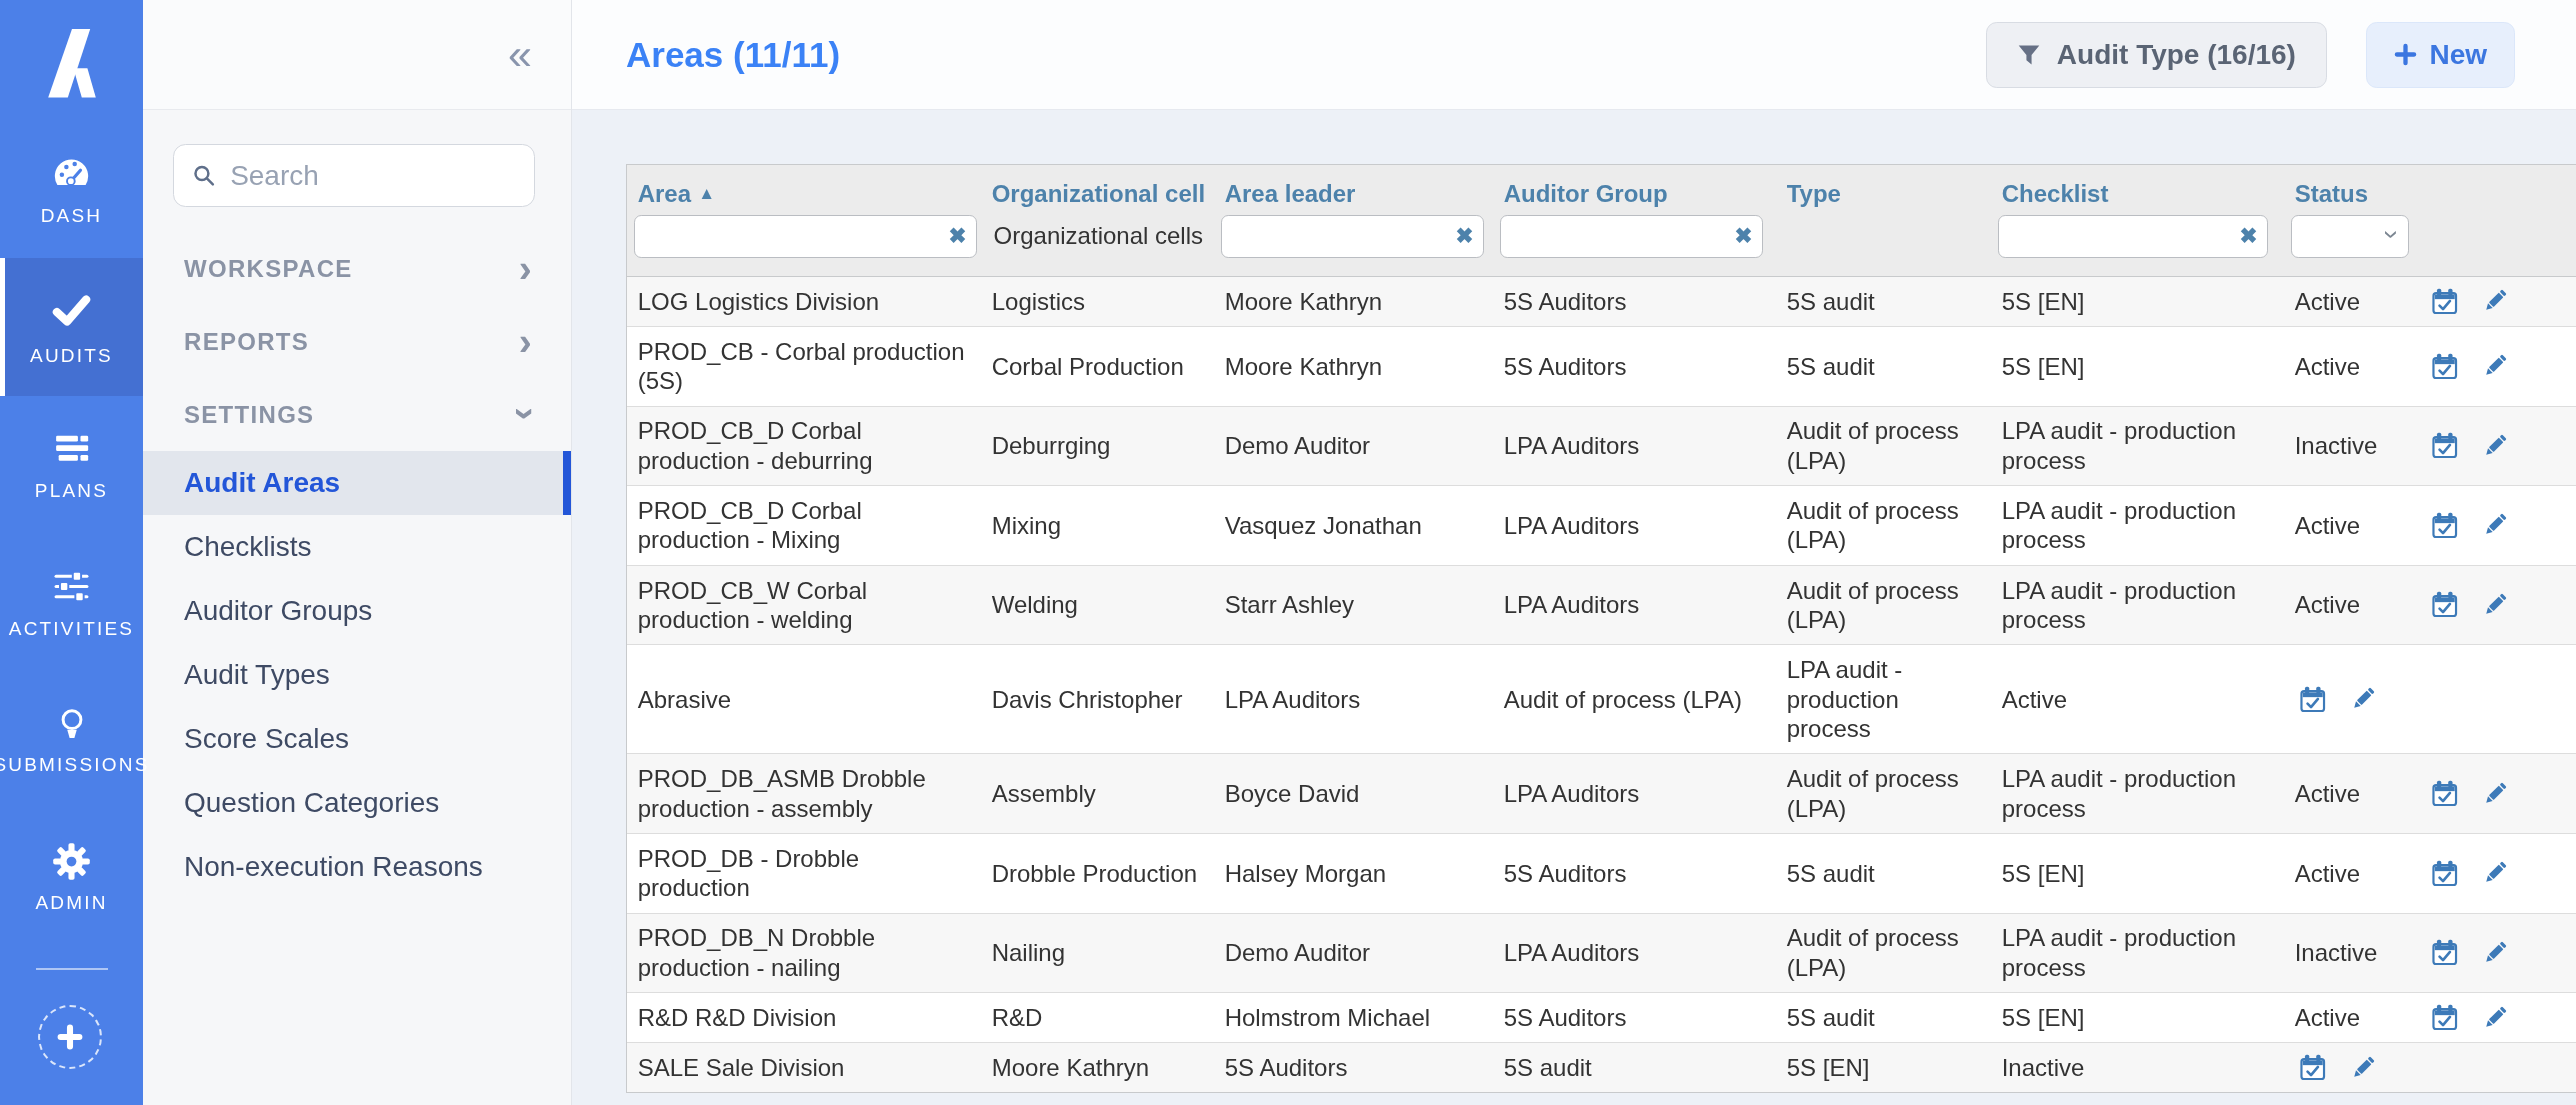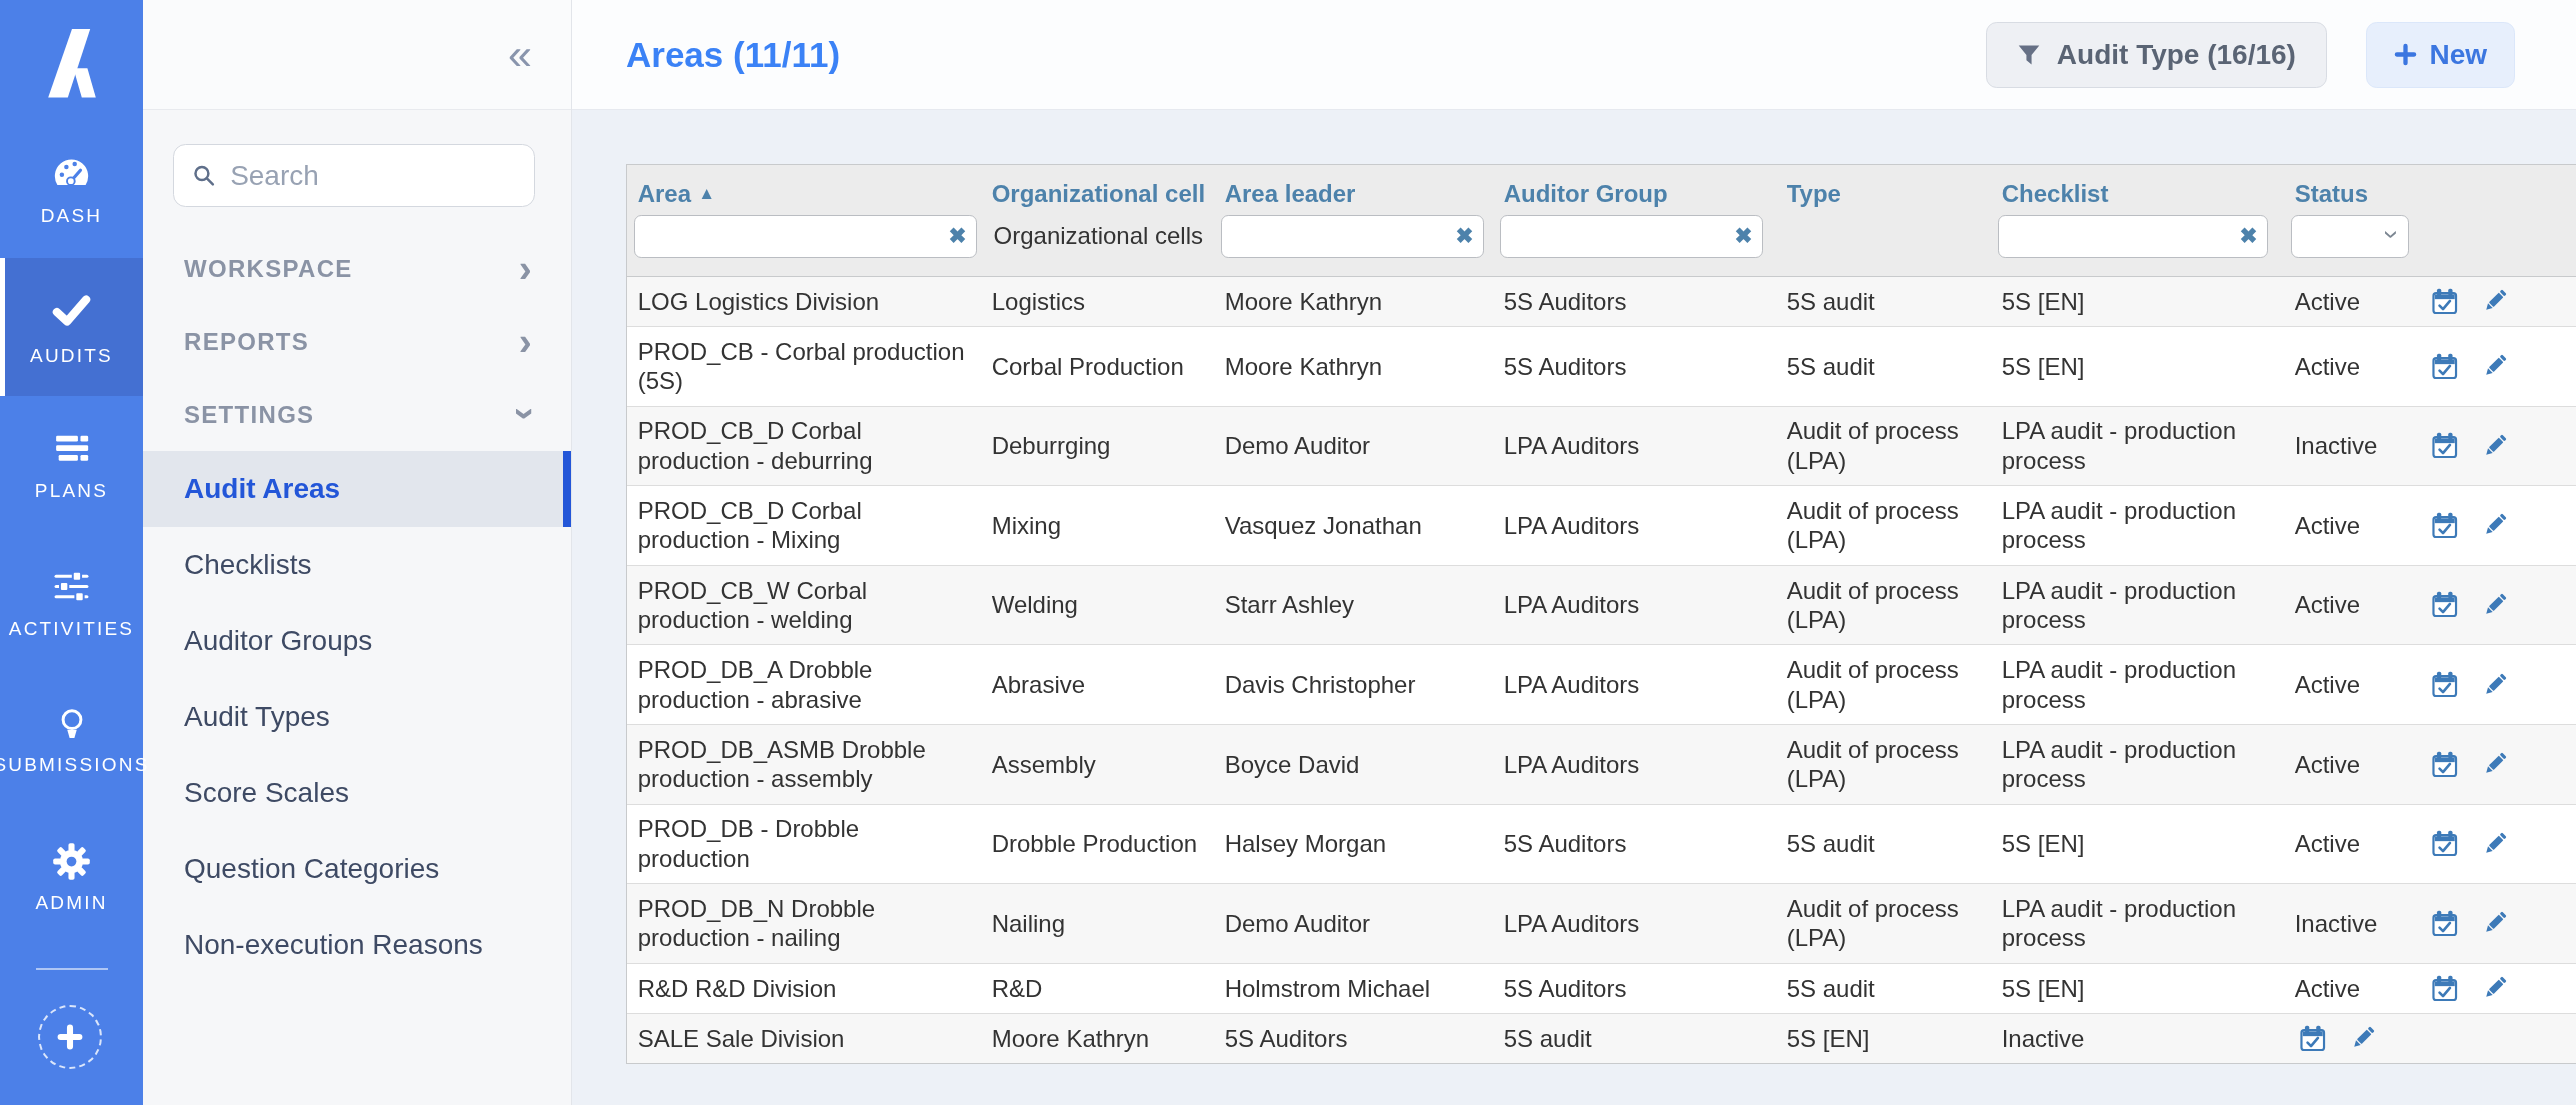--- a/index.html
+++ b/index.html
@@ -33,21 +33,21 @@
   .logo-spacer{flex:1;}
   .collapse-glyph{font-size:43px;color:#8995ad;line-height:1;cursor:pointer;}
   .search-box{margin:34px 36px 0 30px;height:63px;background:#fff;border:1.8px solid #d4d8df;border-radius:12.5px;display:flex;align-items:center;padding:0 18px;gap:14.3px;}
   .search-box input{border:none;outline:none;background:transparent;font-size:28px;color:#333;width:100%;font-family:"Liberation Sans",sans-serif;}
   .search-box input::placeholder{color:#98a2b3;}
   .menu{margin-top:25px;}
   .menu-section{height:73px;display:flex;align-items:center;padding:0 38px 0 41px;color:#8a93a5;font-size:24px;font-weight:700;letter-spacing:1.3px;cursor:pointer;}
   .menu-section .spacer{flex:1;}
   .chev{font-size:39px;color:#8a93a5;line-height:1;display:inline-block;}
   .chev.down{transform:rotate(90deg);}
-  .menu-item{height:76px;display:flex;align-items:center;padding-left:41px;font-size:28px;color:#3e4a64;cursor:pointer;}
+  .menu-item{height:64px;display:flex;align-items:center;padding-left:41px;font-size:28px;color:#3e4a64;cursor:pointer;}
   .menu-item.selected{background:#e2e6ed;color:var(--accent-blue);font-weight:700;border-right:8px solid var(--accent-blue);}
 
   
   .main{position:absolute;left:572px;top:0;right:0;bottom:0;}
   .topbar{height:110px;background:#fcfdfe;border-bottom:1.8px solid #e6e9ef;display:flex;align-items:center;padding:0 61px 0 54px;}
   .page-title{font-size:35px;font-weight:700;color:#3b82f6;}
   .topbar-actions{margin-left:auto;display:flex;align-items:center;gap:39px;}
   .btn{display:flex;align-items:center;justify-content:center;border-radius:10.7px;height:66px;cursor:pointer;}
   .btn-filter{background:#eef0f4;border:1.8px solid #d8dce3;padding:8px 30px;gap:16px;}
   .btn-filter .btn-label{font-size:28px;font-weight:600;color:#5a6474;}
@@ -440,21 +440,20 @@
                 <g transform="rotate(45 17 17)" fill="#3d7ab8">
                   <rect x="13" y="1" width="8" height="4" rx="1.5"></rect>
                   <rect x="13" y="6.5" width="8" height="17" rx="1"></rect>
                   <polygon points="13,25 21,25 17,32"></polygon>
                 </g>
               </svg>
             </span>
           </div>
         </div>
           <div class="tr grid-cols even">
-          <div class="td">PROD_DB_A Drobble production - abrasive</div>
           <div class="td">Abrasive</div>
           <div class="td">Davis Christopher</div>
           <div class="td">LPA Auditors</div>
           <div class="td">Audit of process (LPA)</div>
           <div class="td">LPA audit - production process</div>
           <div class="td">Active</div>
           <div class="td td-actions">
             <span class="row-icon">
               <svg viewBox="0 0 34 34" width="29.5" height="29.5">
                 <rect x="4" y="7" width="26" height="23" rx="3" fill="#fff" stroke="#3d7ab8" stroke-width="2.5"></rect>

